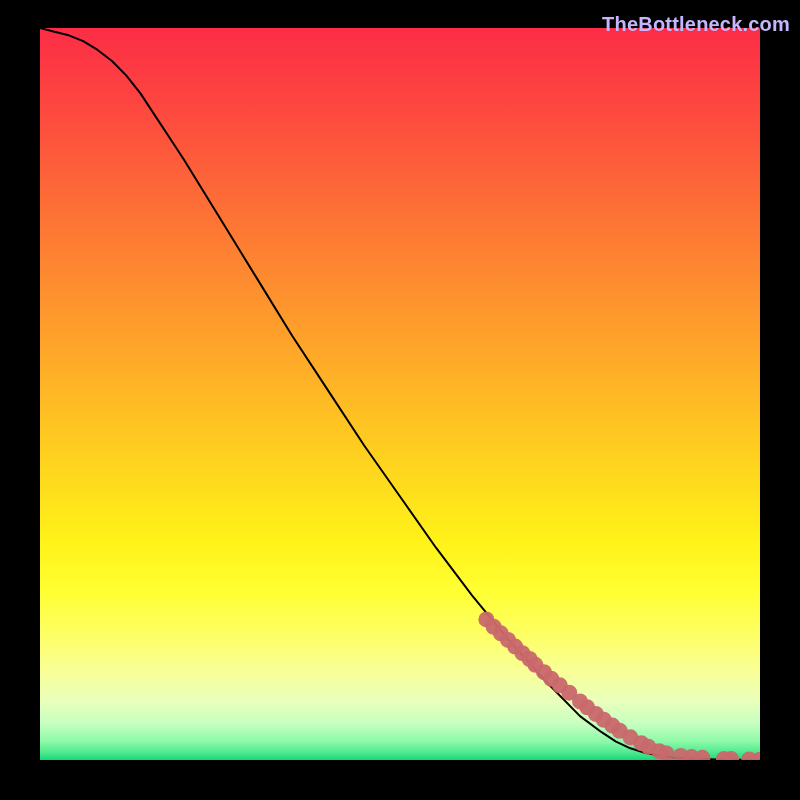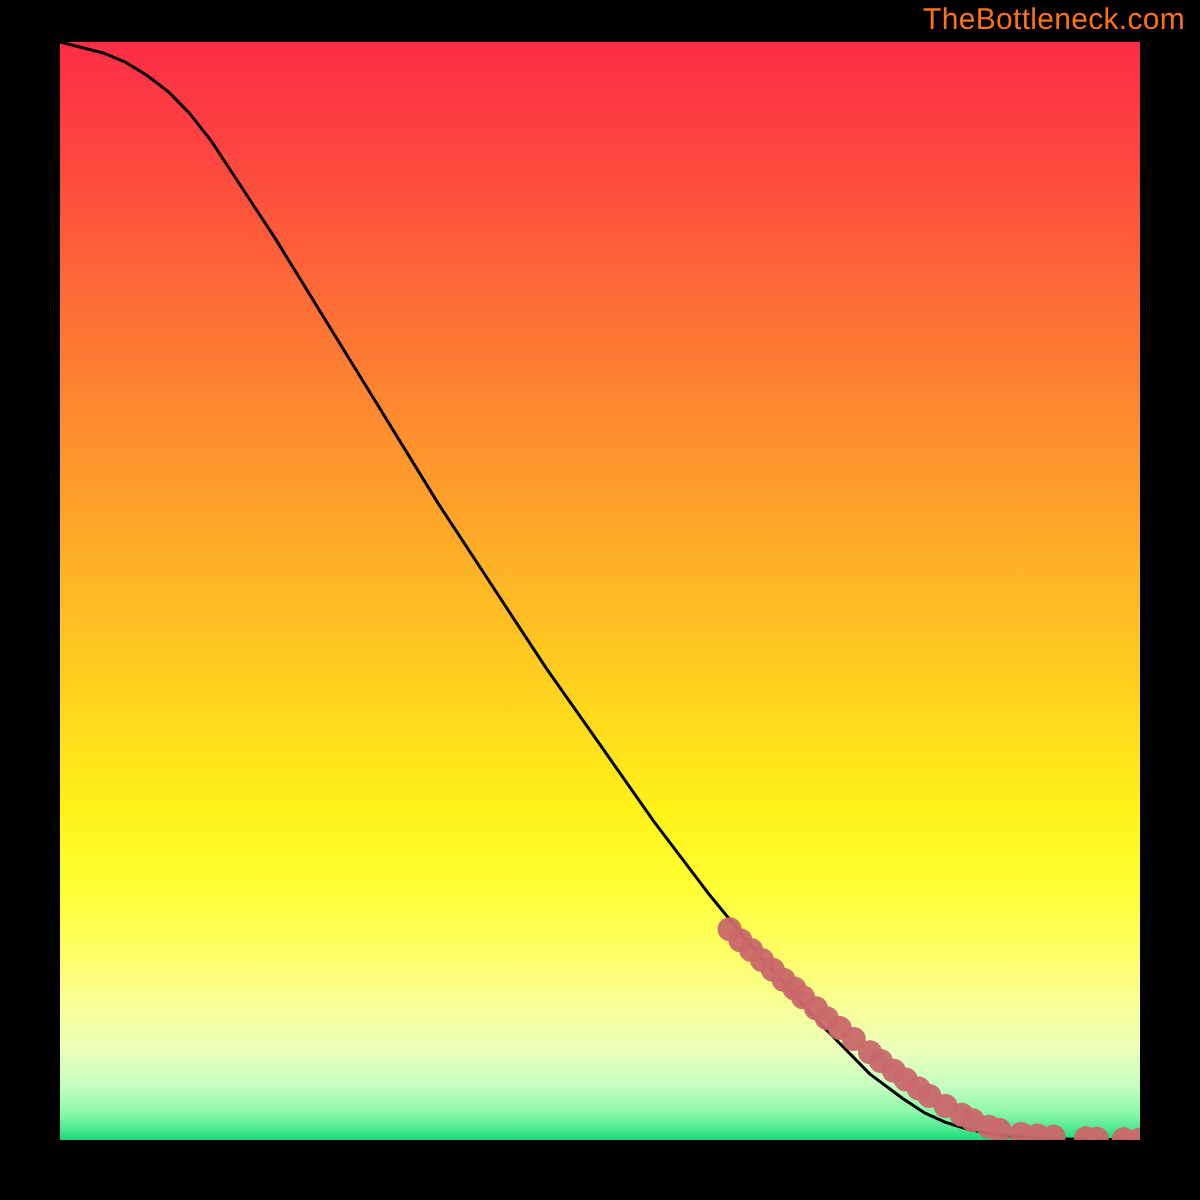--- a/index.html
+++ b/index.html
@@ -12,25 +12,25 @@
     overflow: hidden;
   }
   .frame {
     position: relative;
     width: 800px;
     height: 800px;
     background: #000;
   }
   .watermark {
     position: absolute;
-    top: 2px;
+    top: 13px;
     right: 10px;
-    color: #f97316;
+    color: #c4b5fd;
     font-size: 20px;
-    font-weight: 400;
+    font-weight: 700;
     letter-spacing: 0.2px;
     z-index: 10;
   }
   .plot {
     position: absolute;
     left: 40px;
     top: 28px;
     width: 720px;
     height: 732px;
   }

